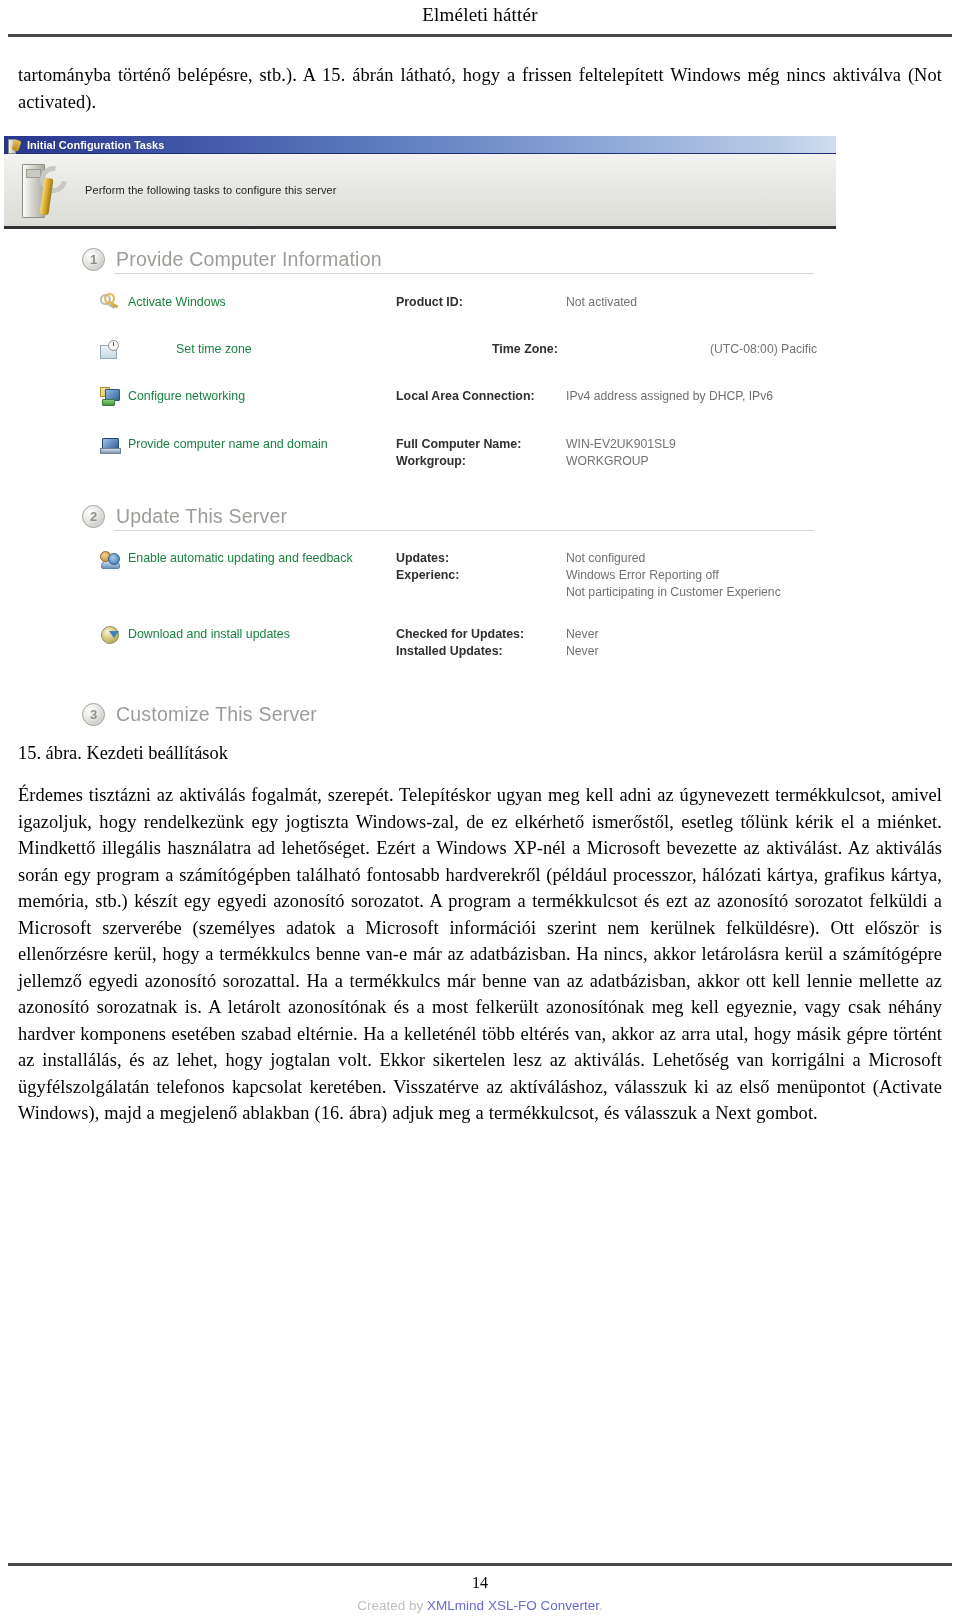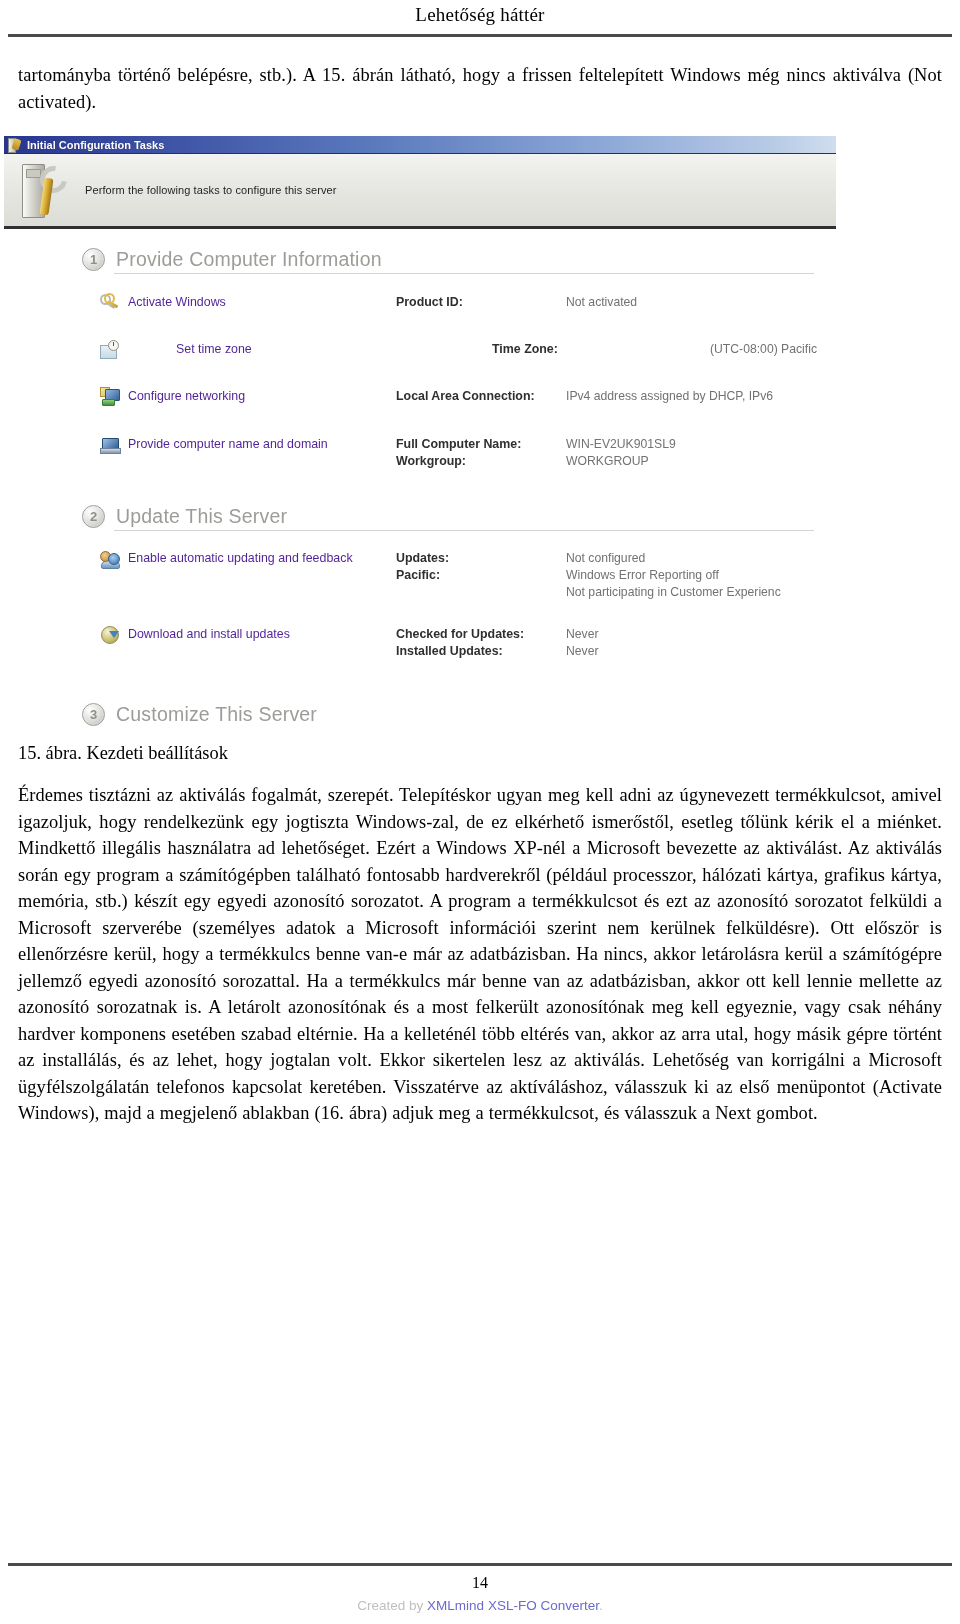--- a/index.html
+++ b/index.html
@@ -73,21 +73,21 @@
   }
 
   
   .titlebar {
     position: absolute;
     left: 0; top: 0;
     width: 832px;
     height: 17px;
     background: linear-gradient(to right, #23318b 0%, #2f4099 10%, #5878bd 45%, #8ba6d6 72%, #b8cbe6 93%, #cfdcee 100%);
     display: flex;
-    align-items: center;
+    align-items: flex-end;
     border-bottom: 1px solid #1c2a6e;
   }
   .tb-icon {
     width: 15px; height: 14px;
     margin-left: 3px; margin-right: 5px;
     position: relative;
     flex: 0 0 auto;
   }
   .tb-icon .srv {
     position:absolute; left:1px; top:0px; width:6px; height:13px;
@@ -213,21 +213,21 @@
     position: relative;
     margin-top: -1px;
   }
   .task-link {
     margin-left: 9px;
     width: 268px;
     flex: 0 0 auto;
     font-family: "Liberation Sans", sans-serif;
     font-size: 12.4px;
     line-height: 17px;
-    color: #4c1d95;
+    color: #15803d;
     white-space: nowrap;
   }
   .task-label {
     width: 170px;
     flex: 0 0 auto;
     font-family: "Liberation Sans", sans-serif;
     font-size: 12.4px;
     line-height: 17px;
     font-weight: bold;
     color: #2b2b2b;
@@ -362,21 +362,21 @@
     font-size: 13.5px;
     line-height: 18px;
     color: #bfbfbf;
   }
   .converter-note .lnk { color: #6a6ad0; }
 </style>
 </head>
 <body>
 
 <div class="page-header">
-  <div class="hdr-text">Lehetőség háttér</div>
+  <div class="hdr-text">Elméleti háttér</div>
 </div>
 <div class="hdr-rule"></div>
 
 <div class="content">
   <p class="body-par par-intro">tartományba történő belépésre, stb.). A 15. ábrán látható, hogy a frissen feltelepített Windows még nincs aktiválva (Not activated).</p>
 </div>
 
 <div class="figure">
   <div class="shot">
 
@@ -472,21 +472,21 @@
 
     <div class="task-row" style="top:414px;">
       <div class="task-icon ic-users">
         <div class="body"></div>
           <div class="u1"></div>
           <div class="u2"></div>
       </div>
       <div class="task-link">Enable automatic updating and feedback</div>
       <div class="task-label">
         <div>Updates:</div>
-        <div>Pacific:</div>
+        <div>Experienc:</div>
       </div>
       <div class="task-value">
         <div>Not configured</div>
         <div>Windows Error Reporting off</div>
         <div>Not participating in Customer Experienc</div>
       </div>
     </div>
 
     <div class="task-row" style="top:490px;">
       <div class="task-icon ic-dl">

